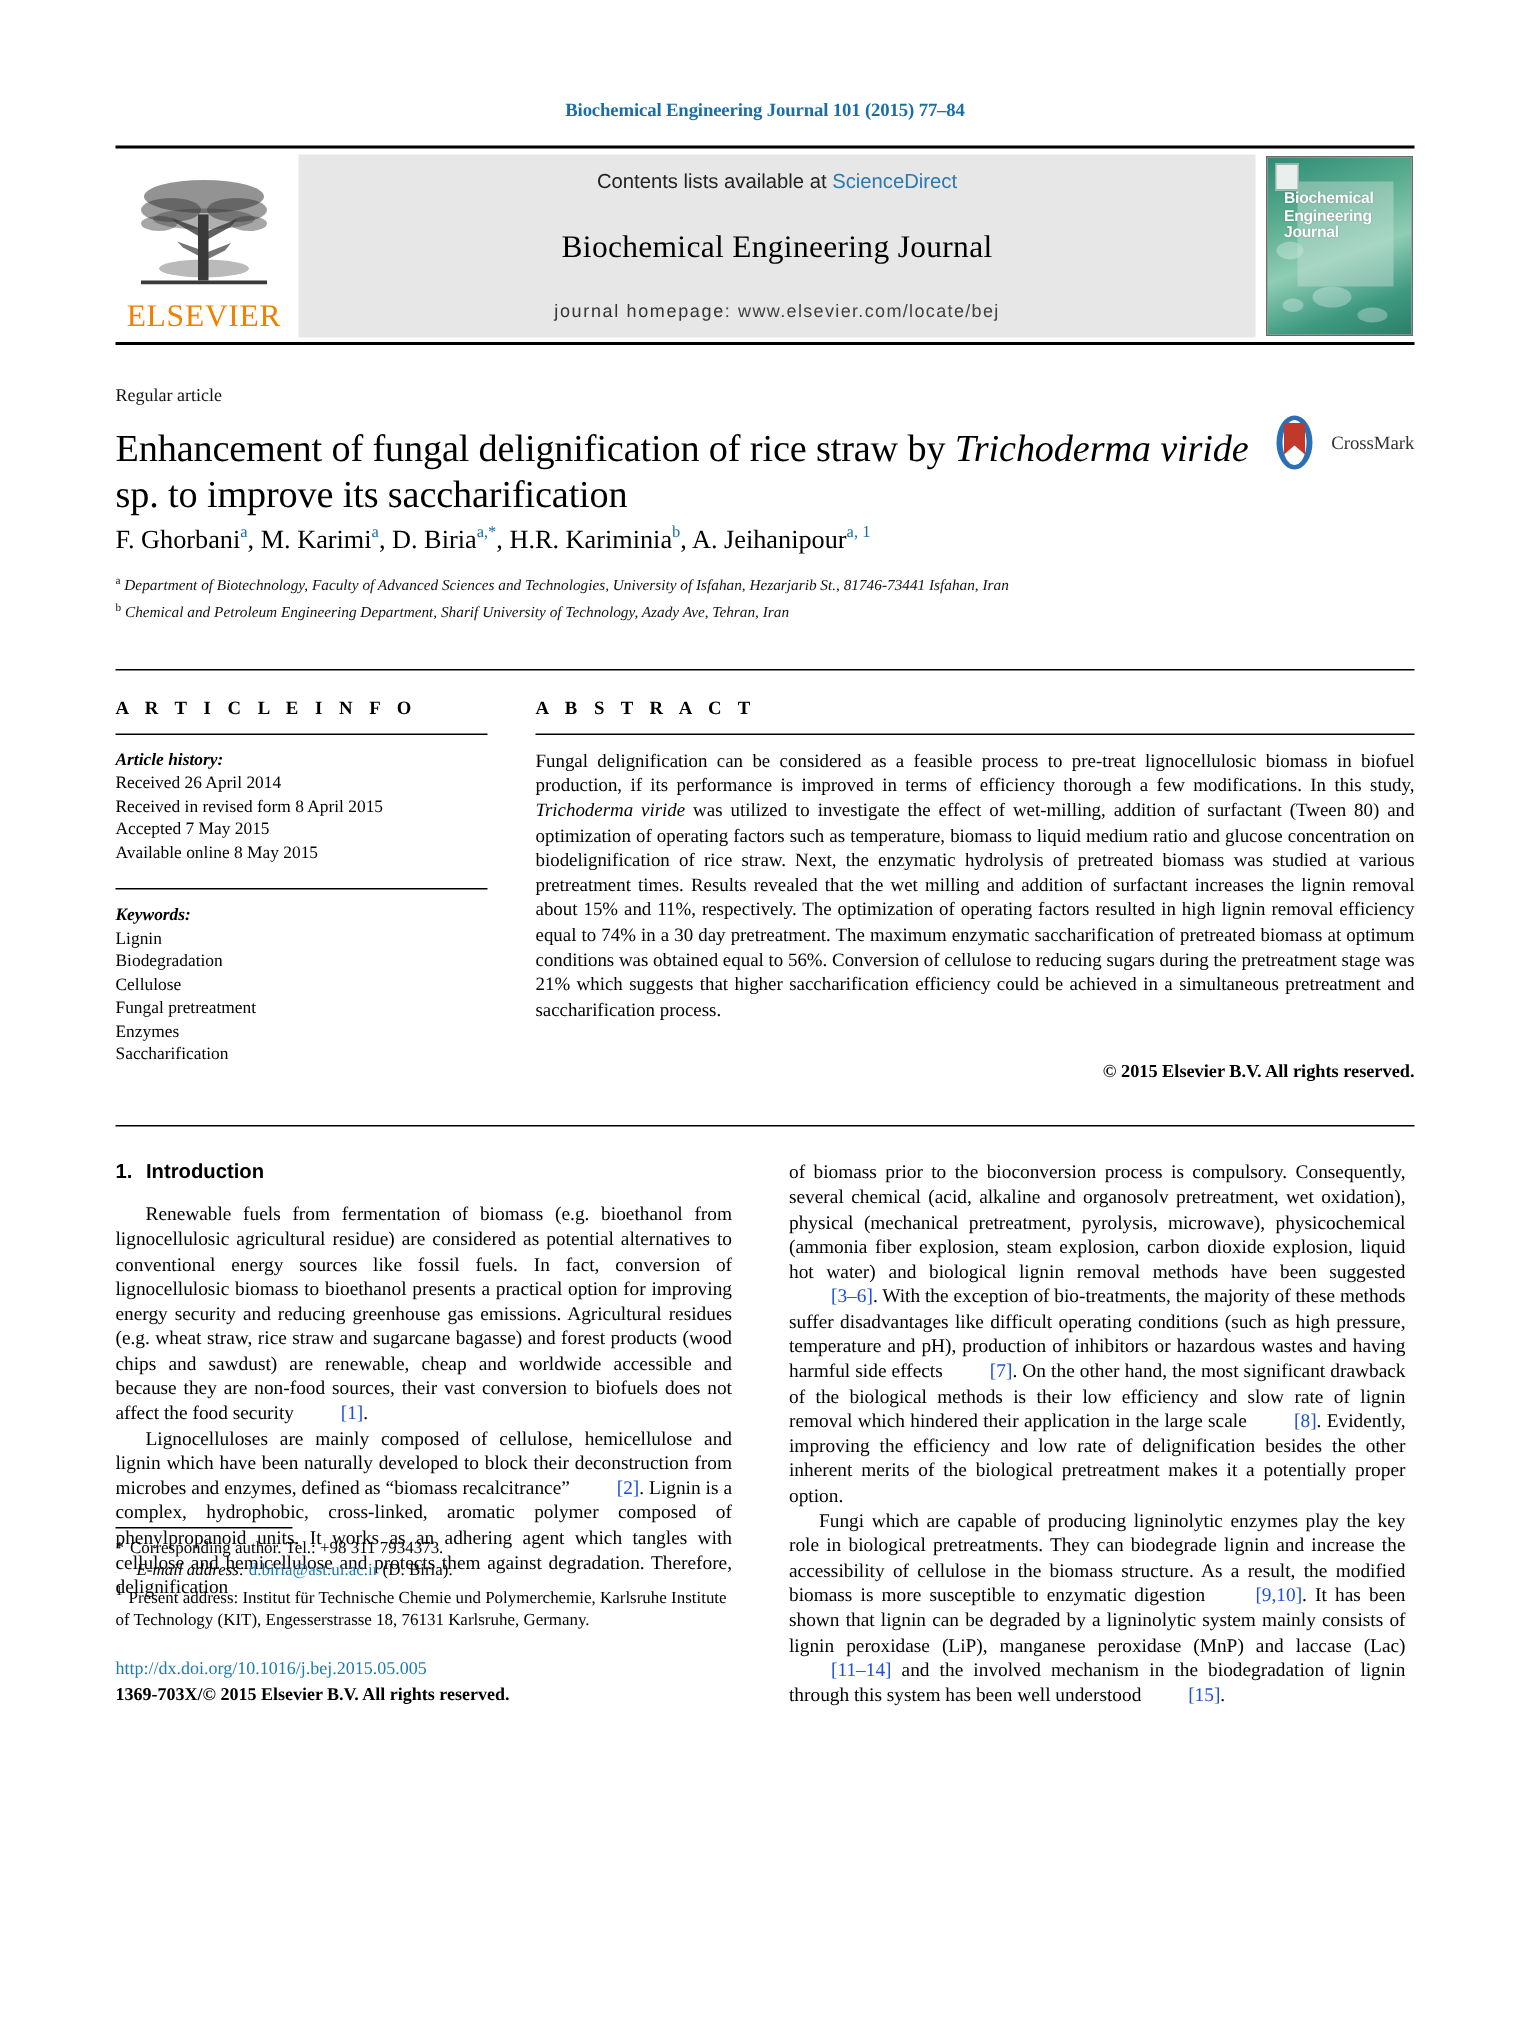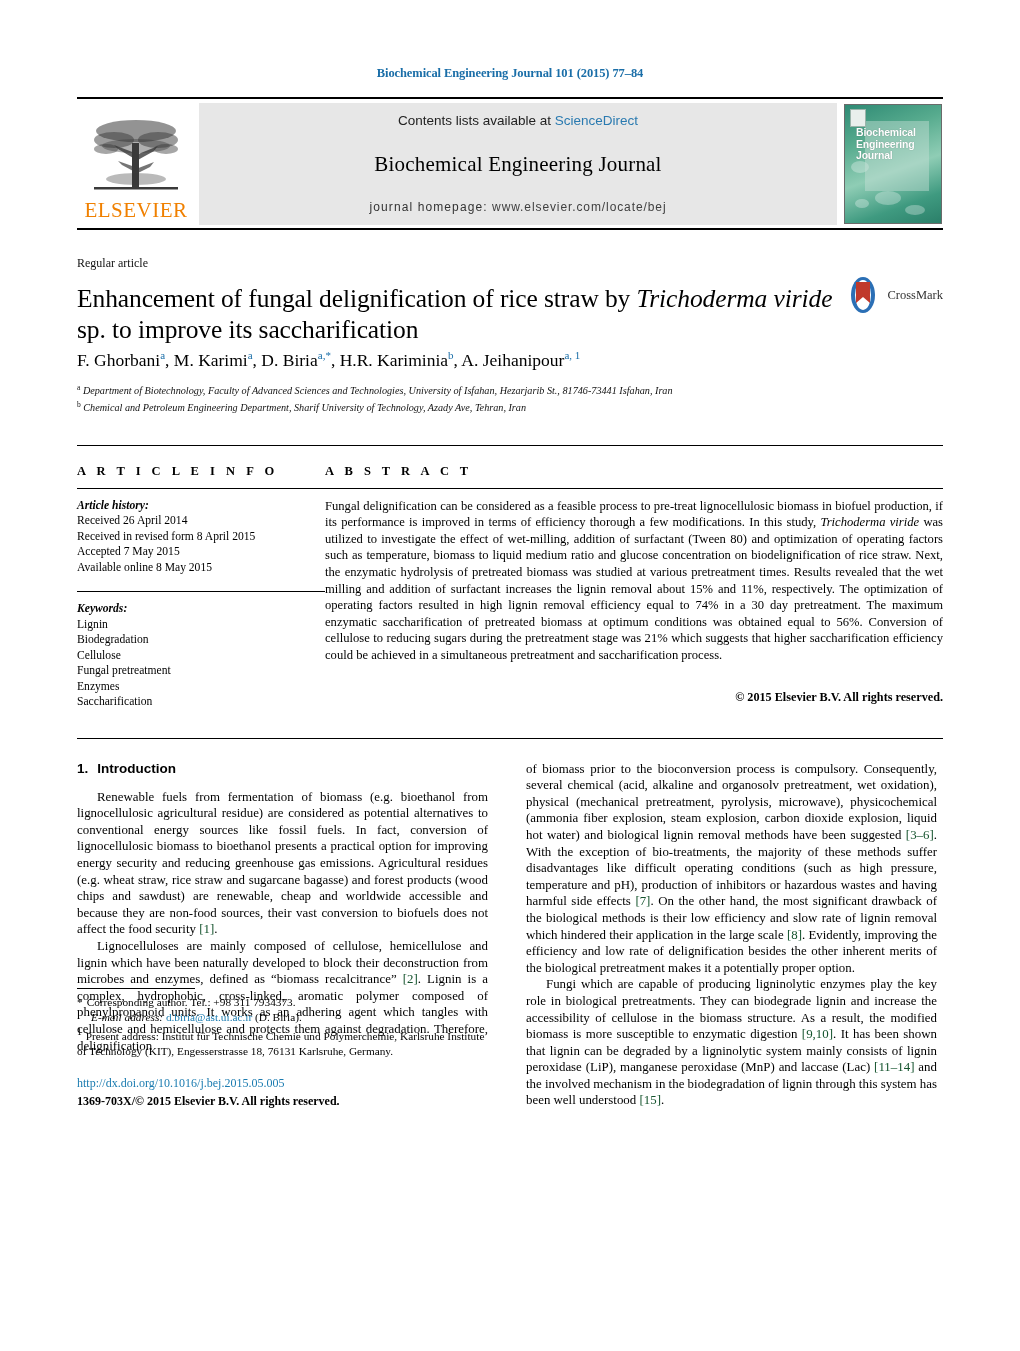--- a/index.html
+++ b/index.html
@@ -196,20 +196,21 @@
     font-size: 12.5px;
     color: #333;
   }
 
   
   .band {
     margin: 30px 77px 0 77px;
     border-top: 1px solid #000;
     padding-top: 18px;
     display: flex;
+    gap: 32px;
   }
   .info-col { width: 248px; flex: 0 0 248px; }
   .abs-col  { flex: 1 1 auto; }
 
   .sec-label {
     font-family: "Liberation Serif", serif;
     font-weight: bold;
     font-size: 12.5px;
     letter-spacing: 4px;
     color: #000;
@@ -262,21 +263,21 @@
   .sec-heading .num { margin-right: 9px; }
   p.body-p {
     font-size: 12.9px;
     line-height: 16.6px;
     text-align: justify;
     margin: 0;
     text-indent: 20px;
     color: #000;
   }
   p.body-p + p.body-p { margin-top: 0; }
-  .ref { color: #14532d; }
+  .ref { color: #1d4ed8; margin-left: 28px; }
 
   
   .footnotes {
     position: absolute;
     left: 0;
     bottom: 0;
     width: 411px;
   }
   .fn-rule {
     width: 118px;

